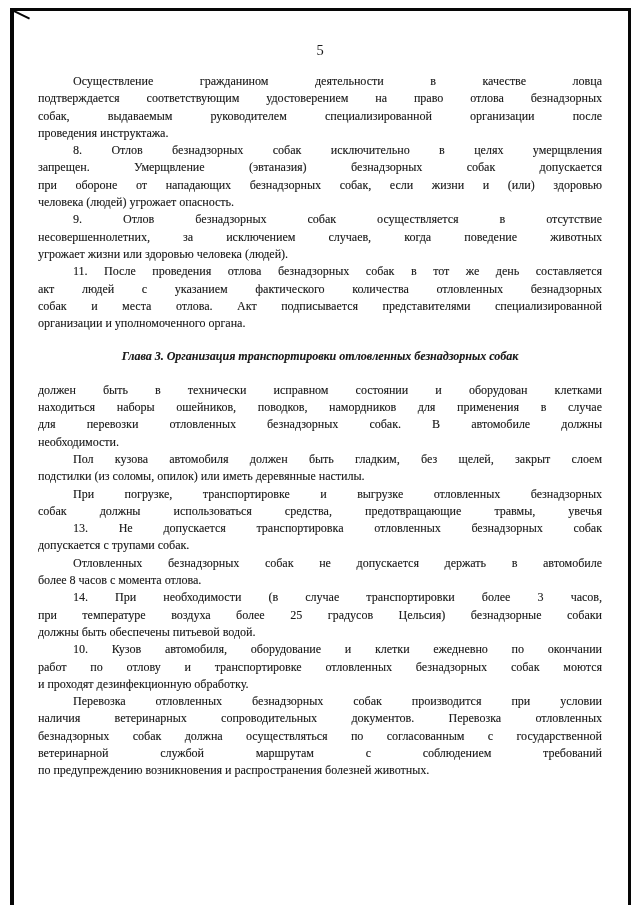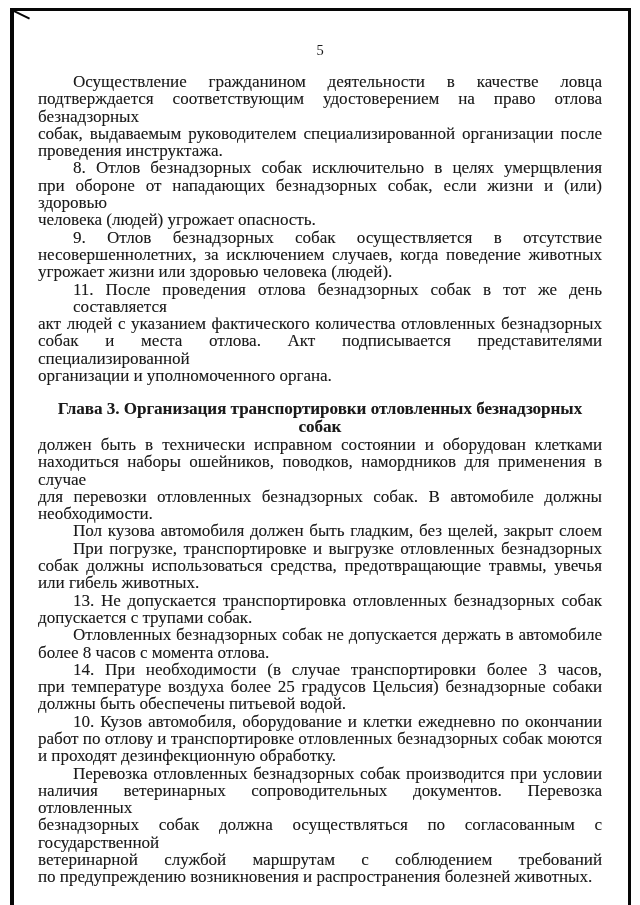--- a/index.html
+++ b/index.html
@@ -26,32 +26,32 @@
     position: absolute;
     top: 42px; left: 38px; width: 564px;
     text-align: center;
     font-size: 14.5px;
     line-height: 17px;
   }
 
   .doc {
     position: absolute;
     left: 38px; top: 73px; width: 564px;
-    font-size: 17px;
+    font-size: 12px;
     line-height: 17.3px;
     text-shadow: 0.2px 0.2px 0 rgba(25,25,25,0.35);
   }
   .para { margin: 0; }
   .line {
     text-align: justify;
     text-align-last: justify;
   }
   .line.first { padding-left: 35px; }
   .line.last  { text-align-last: left; }
-  .heading { font-weight: bold; margin: 16px 0 1px 0; }
+  .heading { font-weight: bold; margin: 16px 0 16px 0; font-style: italic; }
   .heading .line,
   .heading .line.last { text-align: center; text-align-last: center; padding-left: 0; }
 </style>
 </head>
 <body>
 
 <div class="page">
   <div class="scan-border scan-border-top"></div>
   <div class="scan-border scan-border-left"></div>
   <div class="scan-border scan-border-right"></div>
@@ -61,20 +61,21 @@
 
   <div class="doc">
       <div class="para">
         <div class="line first">Осуществление гражданином деятельности в качестве ловца</div>
         <div class="line">подтверждается соответствующим удостоверением на право отлова безнадзорных</div>
         <div class="line">собак, выдаваемым руководителем специализированной организации после</div>
         <div class="line last">проведения инструктажа.</div>
       </div>
       <div class="para">
         <div class="line first">8. Отлов безнадзорных собак исключительно в целях умерщвления</div>
+        <div class="line">запрещен. Умерщвление (эвтаназия) безнадзорных собак допускается</div>
         <div class="line">при обороне от нападающих безнадзорных собак, если жизни и (или) здоровью</div>
         <div class="line last">человека (людей) угрожает опасность.</div>
       </div>
       <div class="para">
         <div class="line first">9. Отлов безнадзорных собак осуществляется в отсутствие</div>
         <div class="line">несовершеннолетних, за исключением случаев, когда поведение животных</div>
         <div class="line last">угрожает жизни или здоровью человека (людей).</div>
       </div>
       <div class="para">
         <div class="line first">11. После проведения отлова безнадзорных собак в тот же день составляется</div>
@@ -86,25 +87,25 @@
         <div class="line last">Глава 3. Организация транспортировки отловленных безнадзорных собак</div>
       </div>
       <div class="para">
         <div class="line">должен быть в технически исправном состоянии и оборудован клетками</div>
         <div class="line">находиться наборы ошейников, поводков, намордников для применения в случае</div>
         <div class="line">для перевозки отловленных безнадзорных собак. В автомобиле должны</div>
         <div class="line last">необходимости.</div>
       </div>
       <div class="para">
         <div class="line first">Пол кузова автомобиля должен быть гладким, без щелей, закрыт слоем</div>
+        <div class="line last">подстилки (из соломы, опилок) или иметь деревянные настилы.</div>
       </div>
       <div class="para">
         <div class="line first">При погрузке, транспортировке и выгрузке отловленных безнадзорных</div>
         <div class="line">собак должны использоваться средства, предотвращающие травмы, увечья</div>
-        <div class="line last">или гибель животных.</div>
       </div>
       <div class="para">
         <div class="line first">13. Не допускается транспортировка отловленных безнадзорных собак</div>
         <div class="line last">допускается с трупами собак.</div>
       </div>
       <div class="para">
         <div class="line first">Отловленных безнадзорных собак не допускается держать в автомобиле</div>
         <div class="line last">более 8 часов с момента отлова.</div>
       </div>
       <div class="para">

